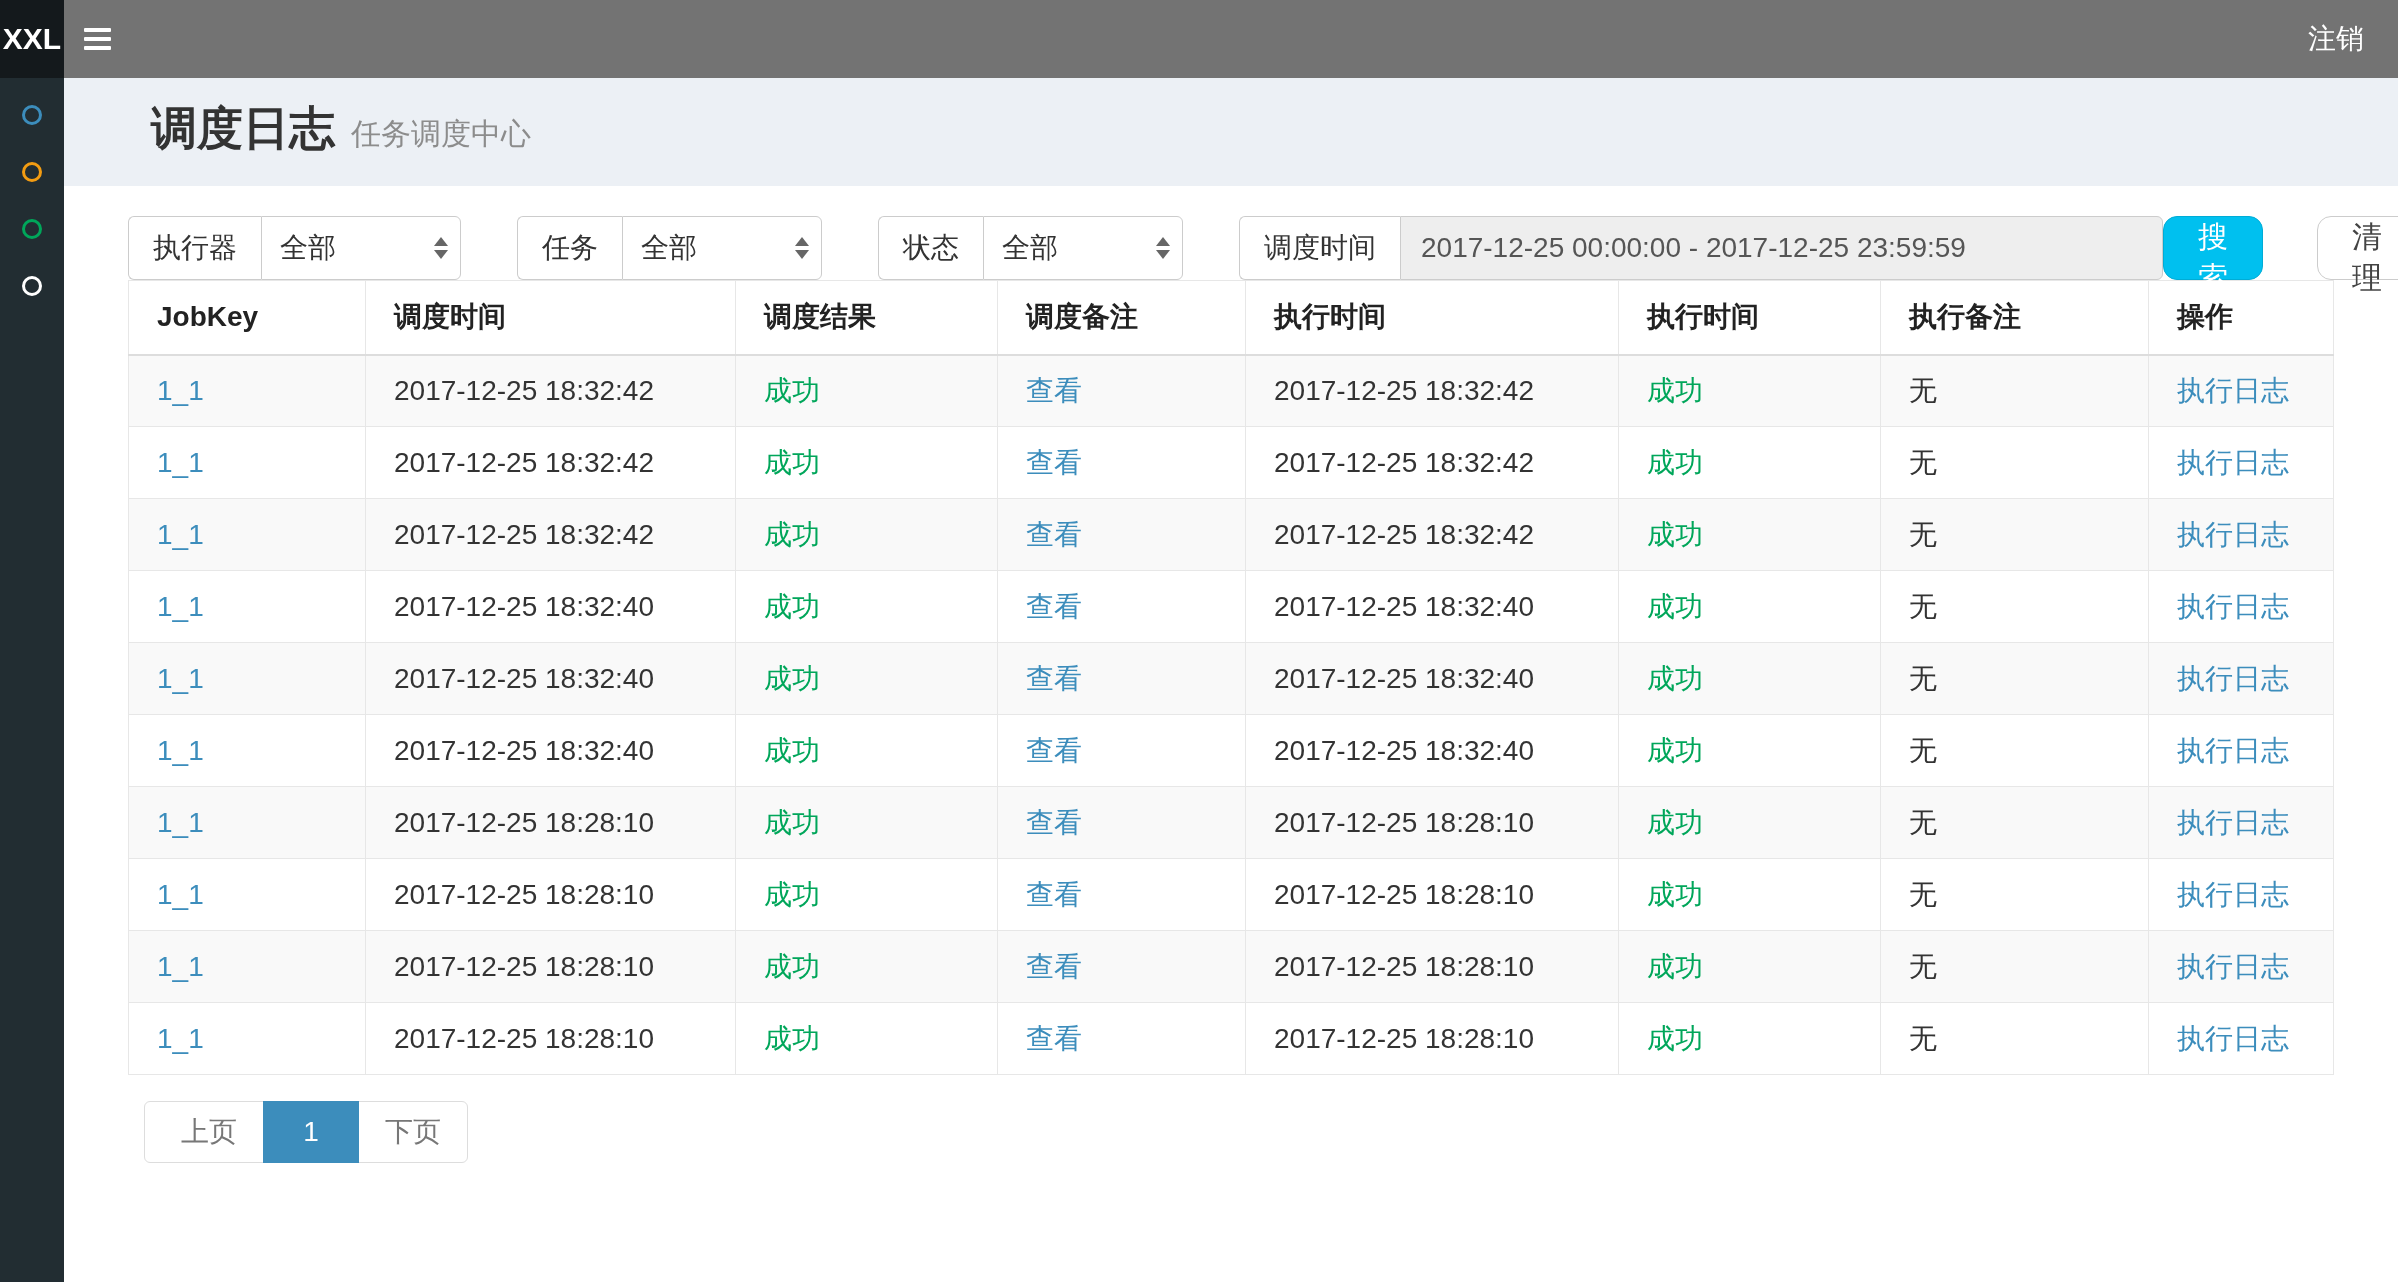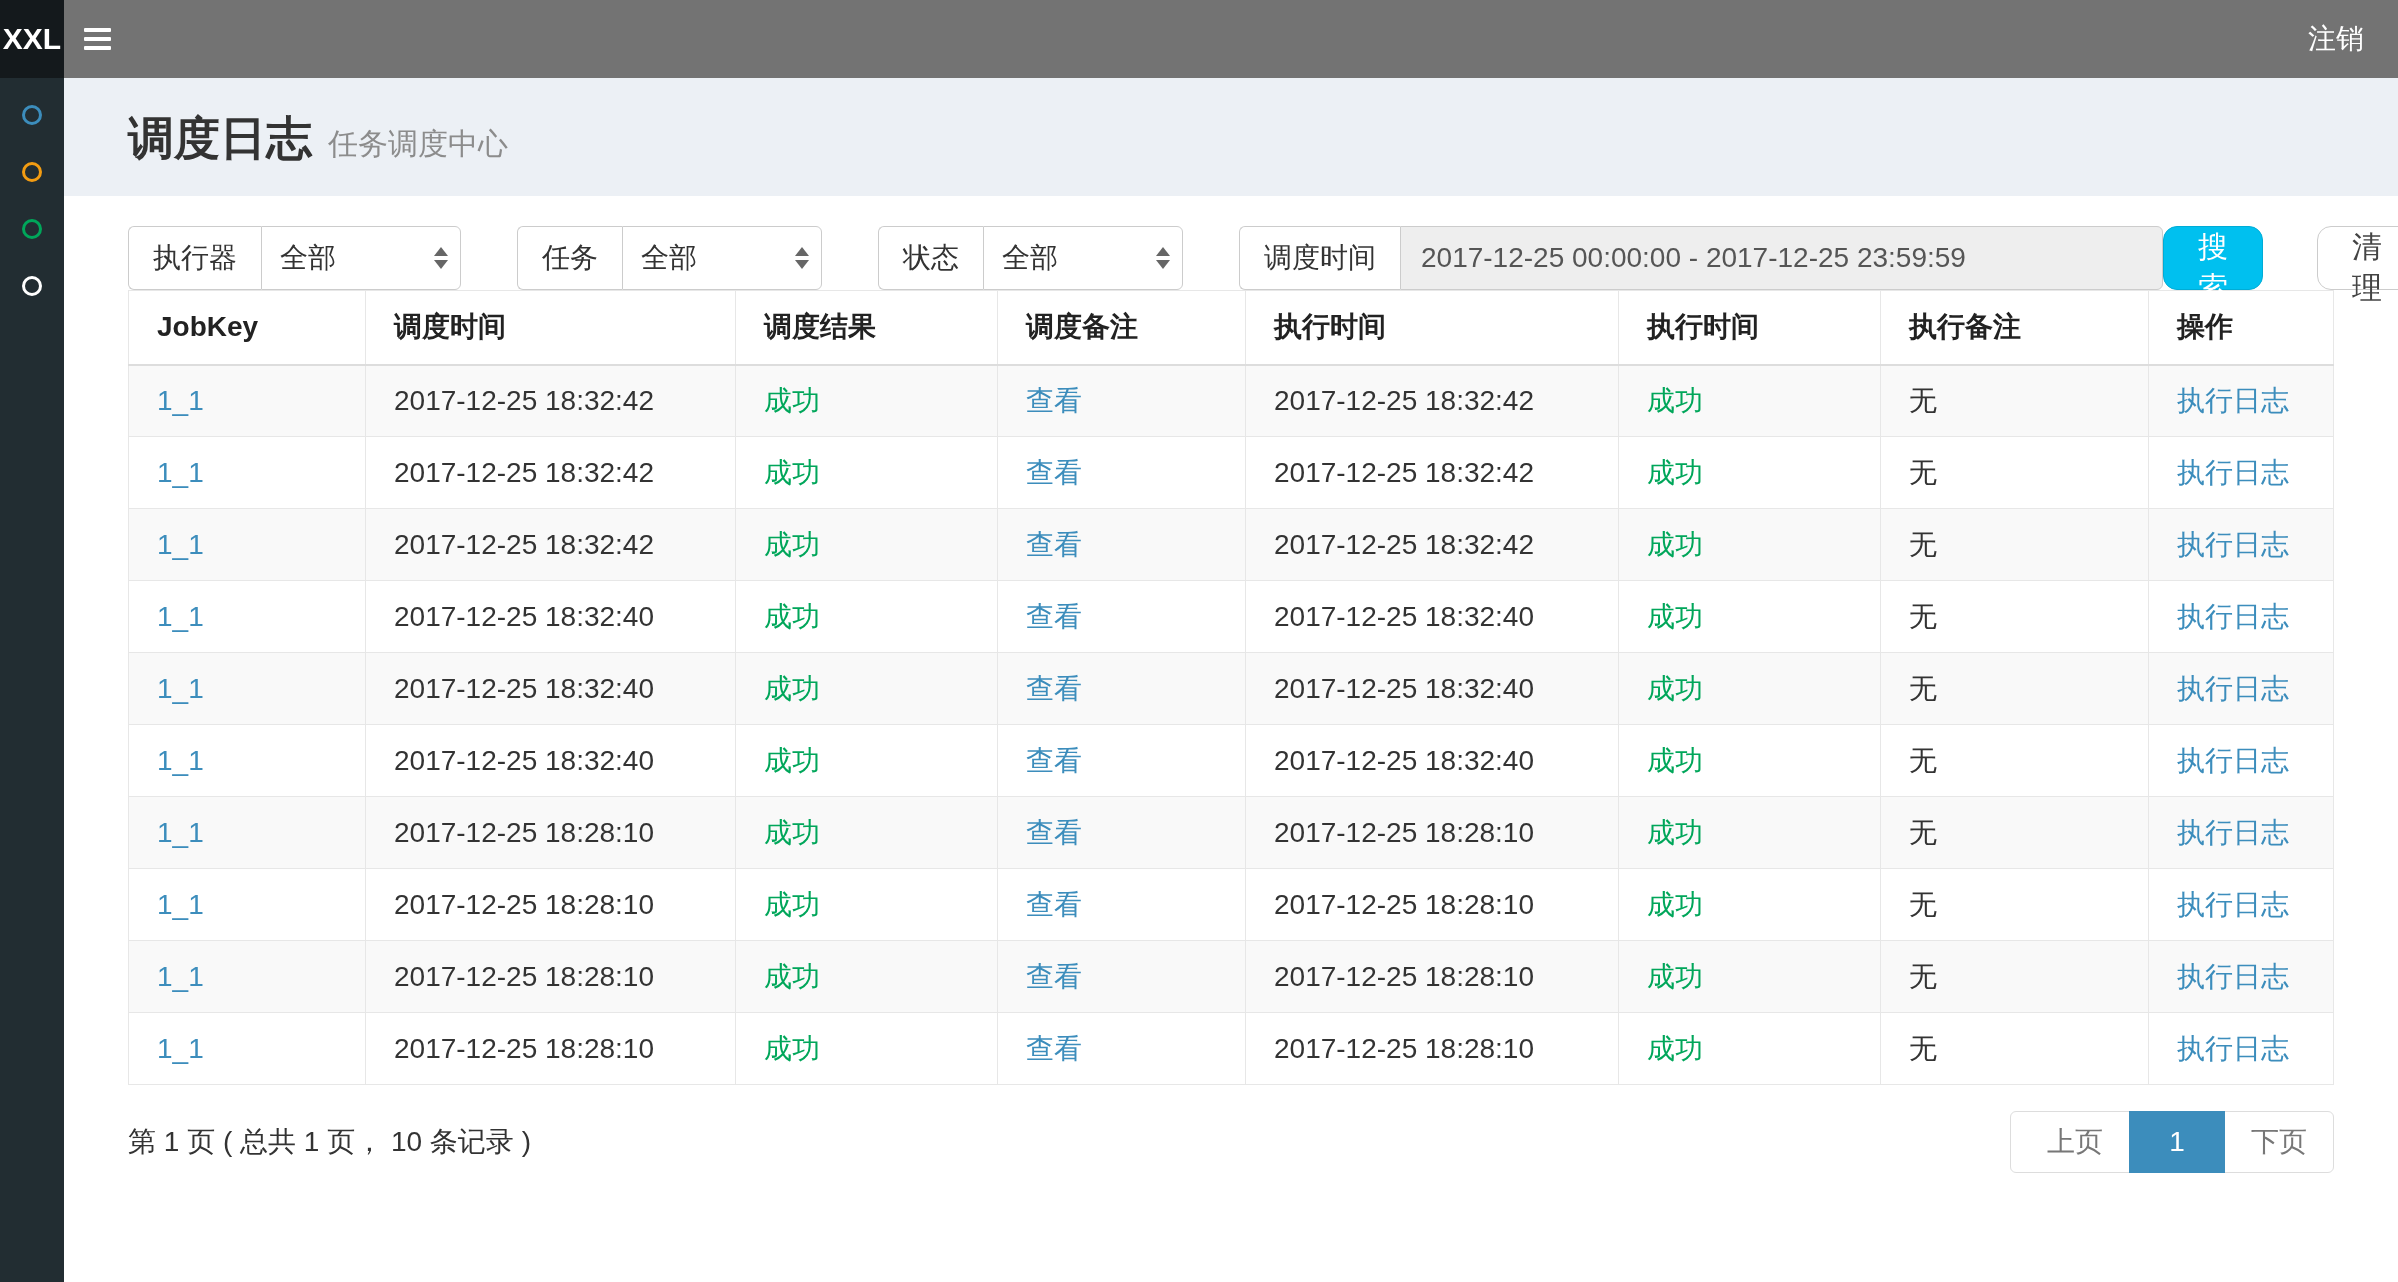--- a/index.html
+++ b/index.html
@@ -43,21 +43,21 @@
     height: 57px; display: flex; align-items: center; justify-content: center;
     cursor: pointer;
   }
   .circle-icon { width: 20px; height: 20px; border: 3px solid #fff; border-radius: 50%; }
 
   
   .content {
     margin-left: 64px; padding-top: 78px; height: 1282px;
     display: flex; flex-direction: column;
   }
-  .content-header { padding: 30px 64px 26px; }
+  .content-header { padding: 20px 64px 26px; margin-left: 23px; }
   .content-header h1 {
     font-size: 46px; font-weight: bold; color: #333;
     display: flex; align-items: baseline; gap: 16px;
   }
   .content-header h1 small { font-size: 30px; color: #8c8c8c; font-weight: normal; }
 
   .box { flex: 1; background: #fff; padding: 30px 64px 0; overflow: hidden; }
 
   
   .filter-row { display: flex; align-items: center; }
@@ -343,21 +343,20 @@
             <td>2017-12-25 18:28:10</td>
             <td class="green">成功</td>
             <td>无</td>
             <td><a class="link">执行日志</a></td>
           </tr>
 
       </tbody>
     </table>
 
     <div class="table-footer">
-      <div class="page-info">第 1 页 ( 总共 1 页， 10 条记录 )</div>
       <div class="pager">
         <a class="page-btn">上页</a>
         <a class="page-btn active">1</a>
         <a class="page-btn">下页</a>
       </div>
     </div>
 
   </div>
 </main>
 

